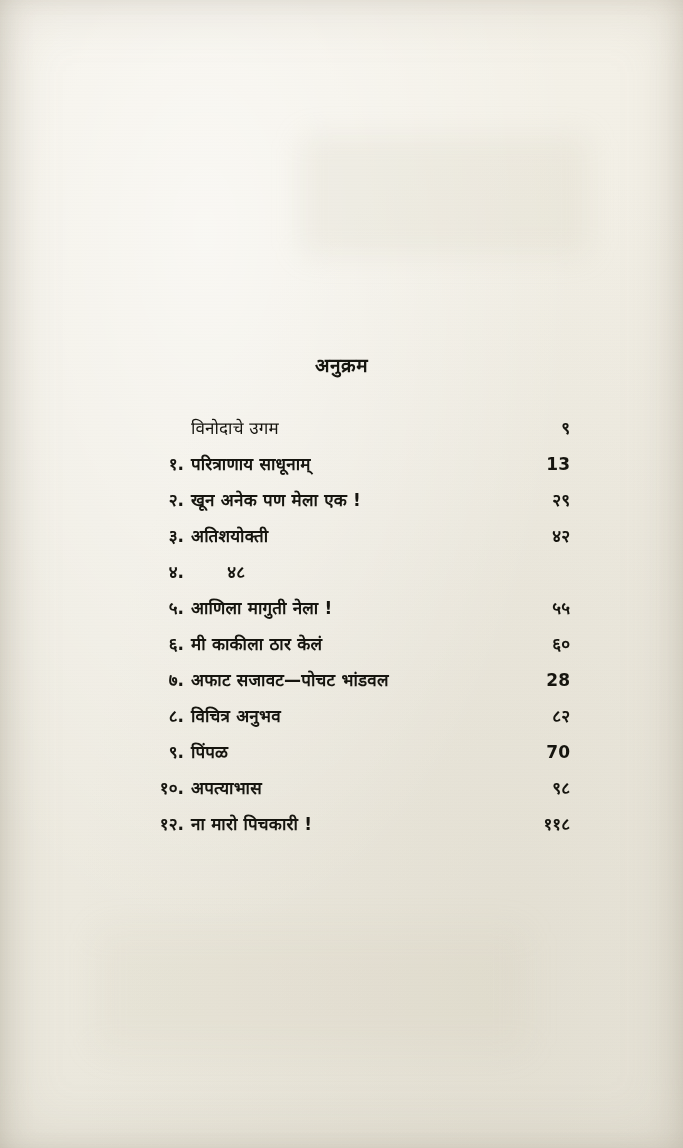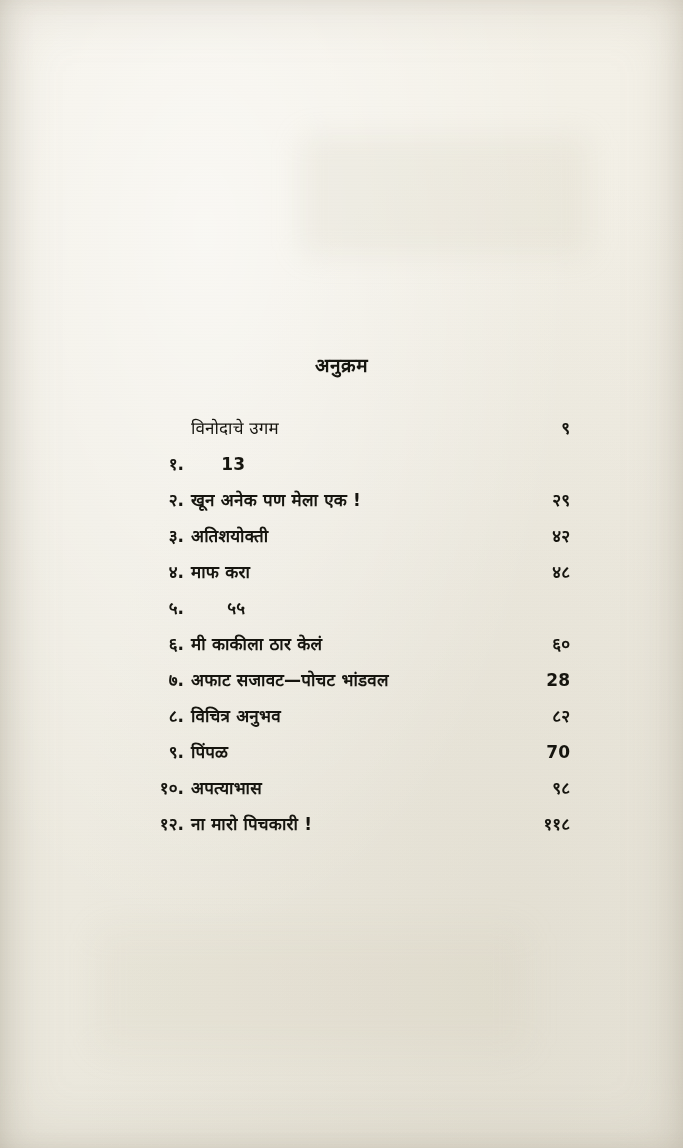--- a/index.html
+++ b/index.html
@@ -139,43 +139,44 @@
   <div class="toc-list">
 
     <div class="toc-row no-num">
       <span class="toc-num"></span>
       <span class="toc-label">विनोदाचे उगम</span>
       <span class="toc-page">९</span>
     </div>
 
     <div class="toc-row">
       <span class="toc-num">१.</span>
+      <span class="toc-label">परित्राणाय साधूनाम्</span>
       <span class="toc-page">13</span>
     </div>
 
     <div class="toc-row">
       <span class="toc-num">२.</span>
       <span class="toc-label">खून अनेक पण मेला एक !</span>
       <span class="toc-page">२९</span>
     </div>
 
     <div class="toc-row">
       <span class="toc-num">३.</span>
       <span class="toc-label">अतिशयोक्ती</span>
       <span class="toc-page">४२</span>
     </div>
 
     <div class="toc-row">
       <span class="toc-num">४.</span>
-      <span class="toc-label">माफ करा</span>
       <span class="toc-page">४८</span>
     </div>
 
     <div class="toc-row">
       <span class="toc-num">५.</span>
+      <span class="toc-label">आणिला मागुती नेला !</span>
       <span class="toc-page">५५</span>
     </div>
 
     <div class="toc-row">
       <span class="toc-num">६.</span>
       <span class="toc-label">मी काकीला ठार केलं</span>
       <span class="toc-page">६०</span>
     </div>
 
     <div class="toc-row">

